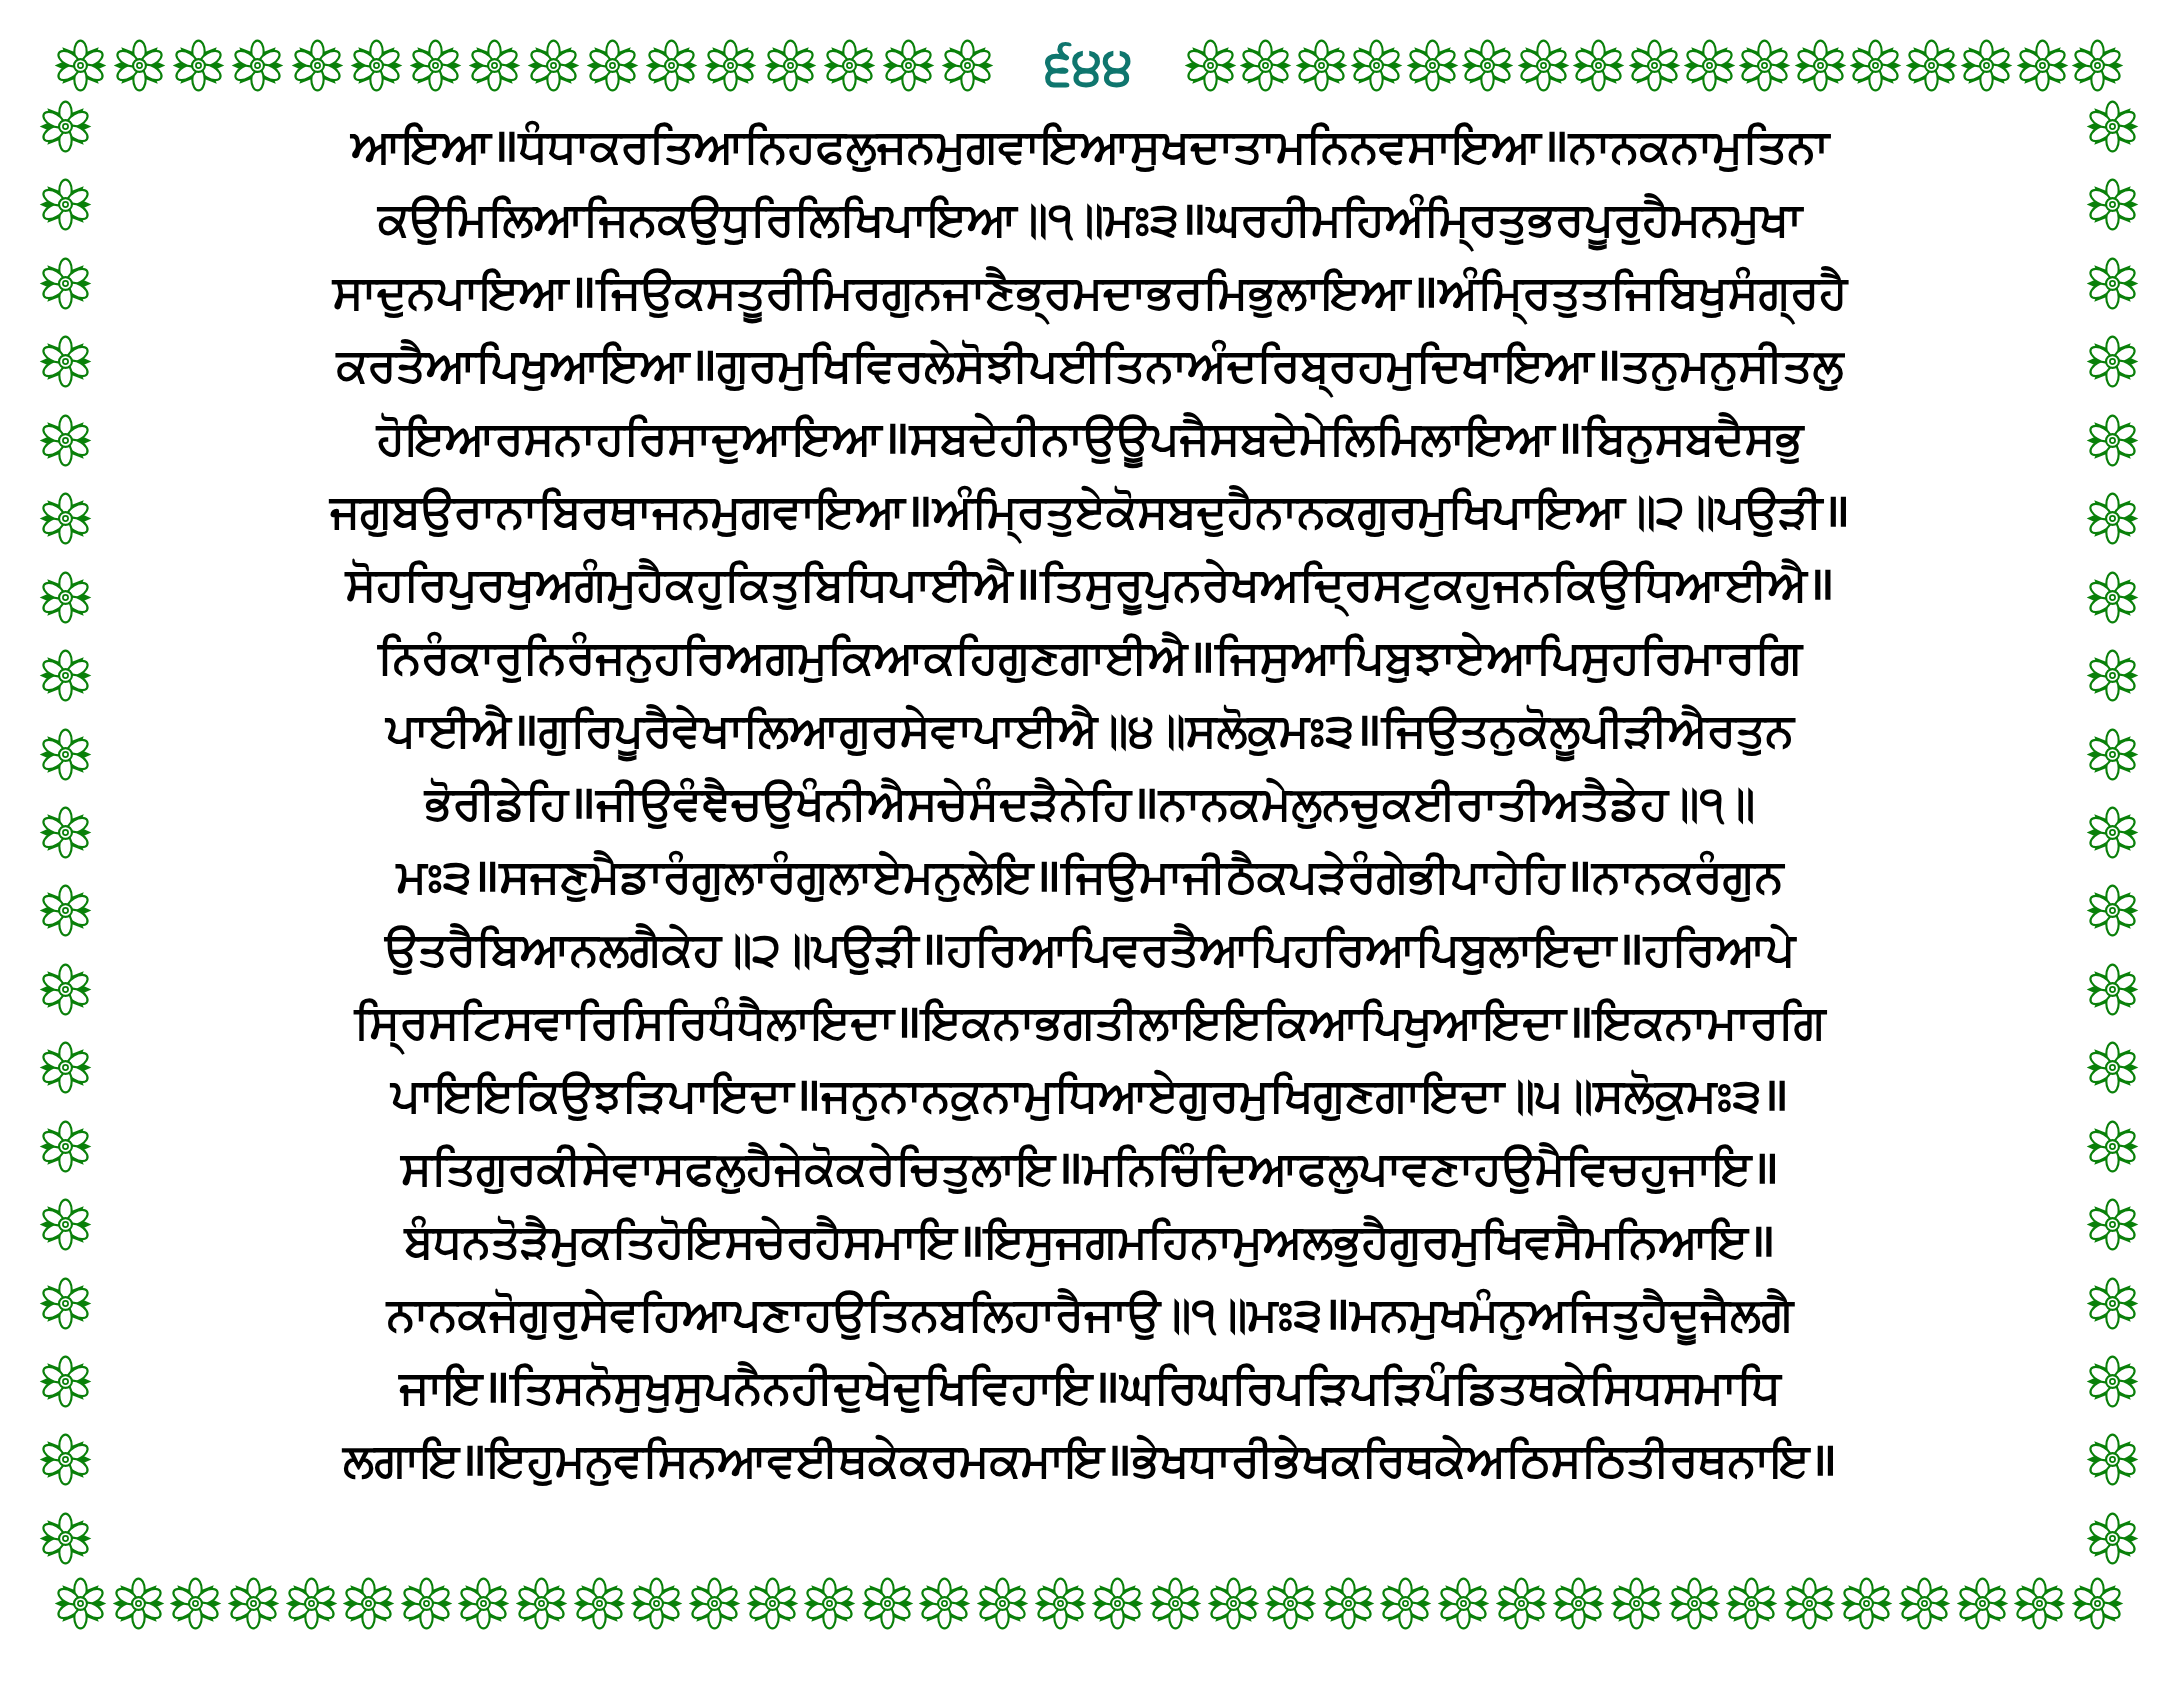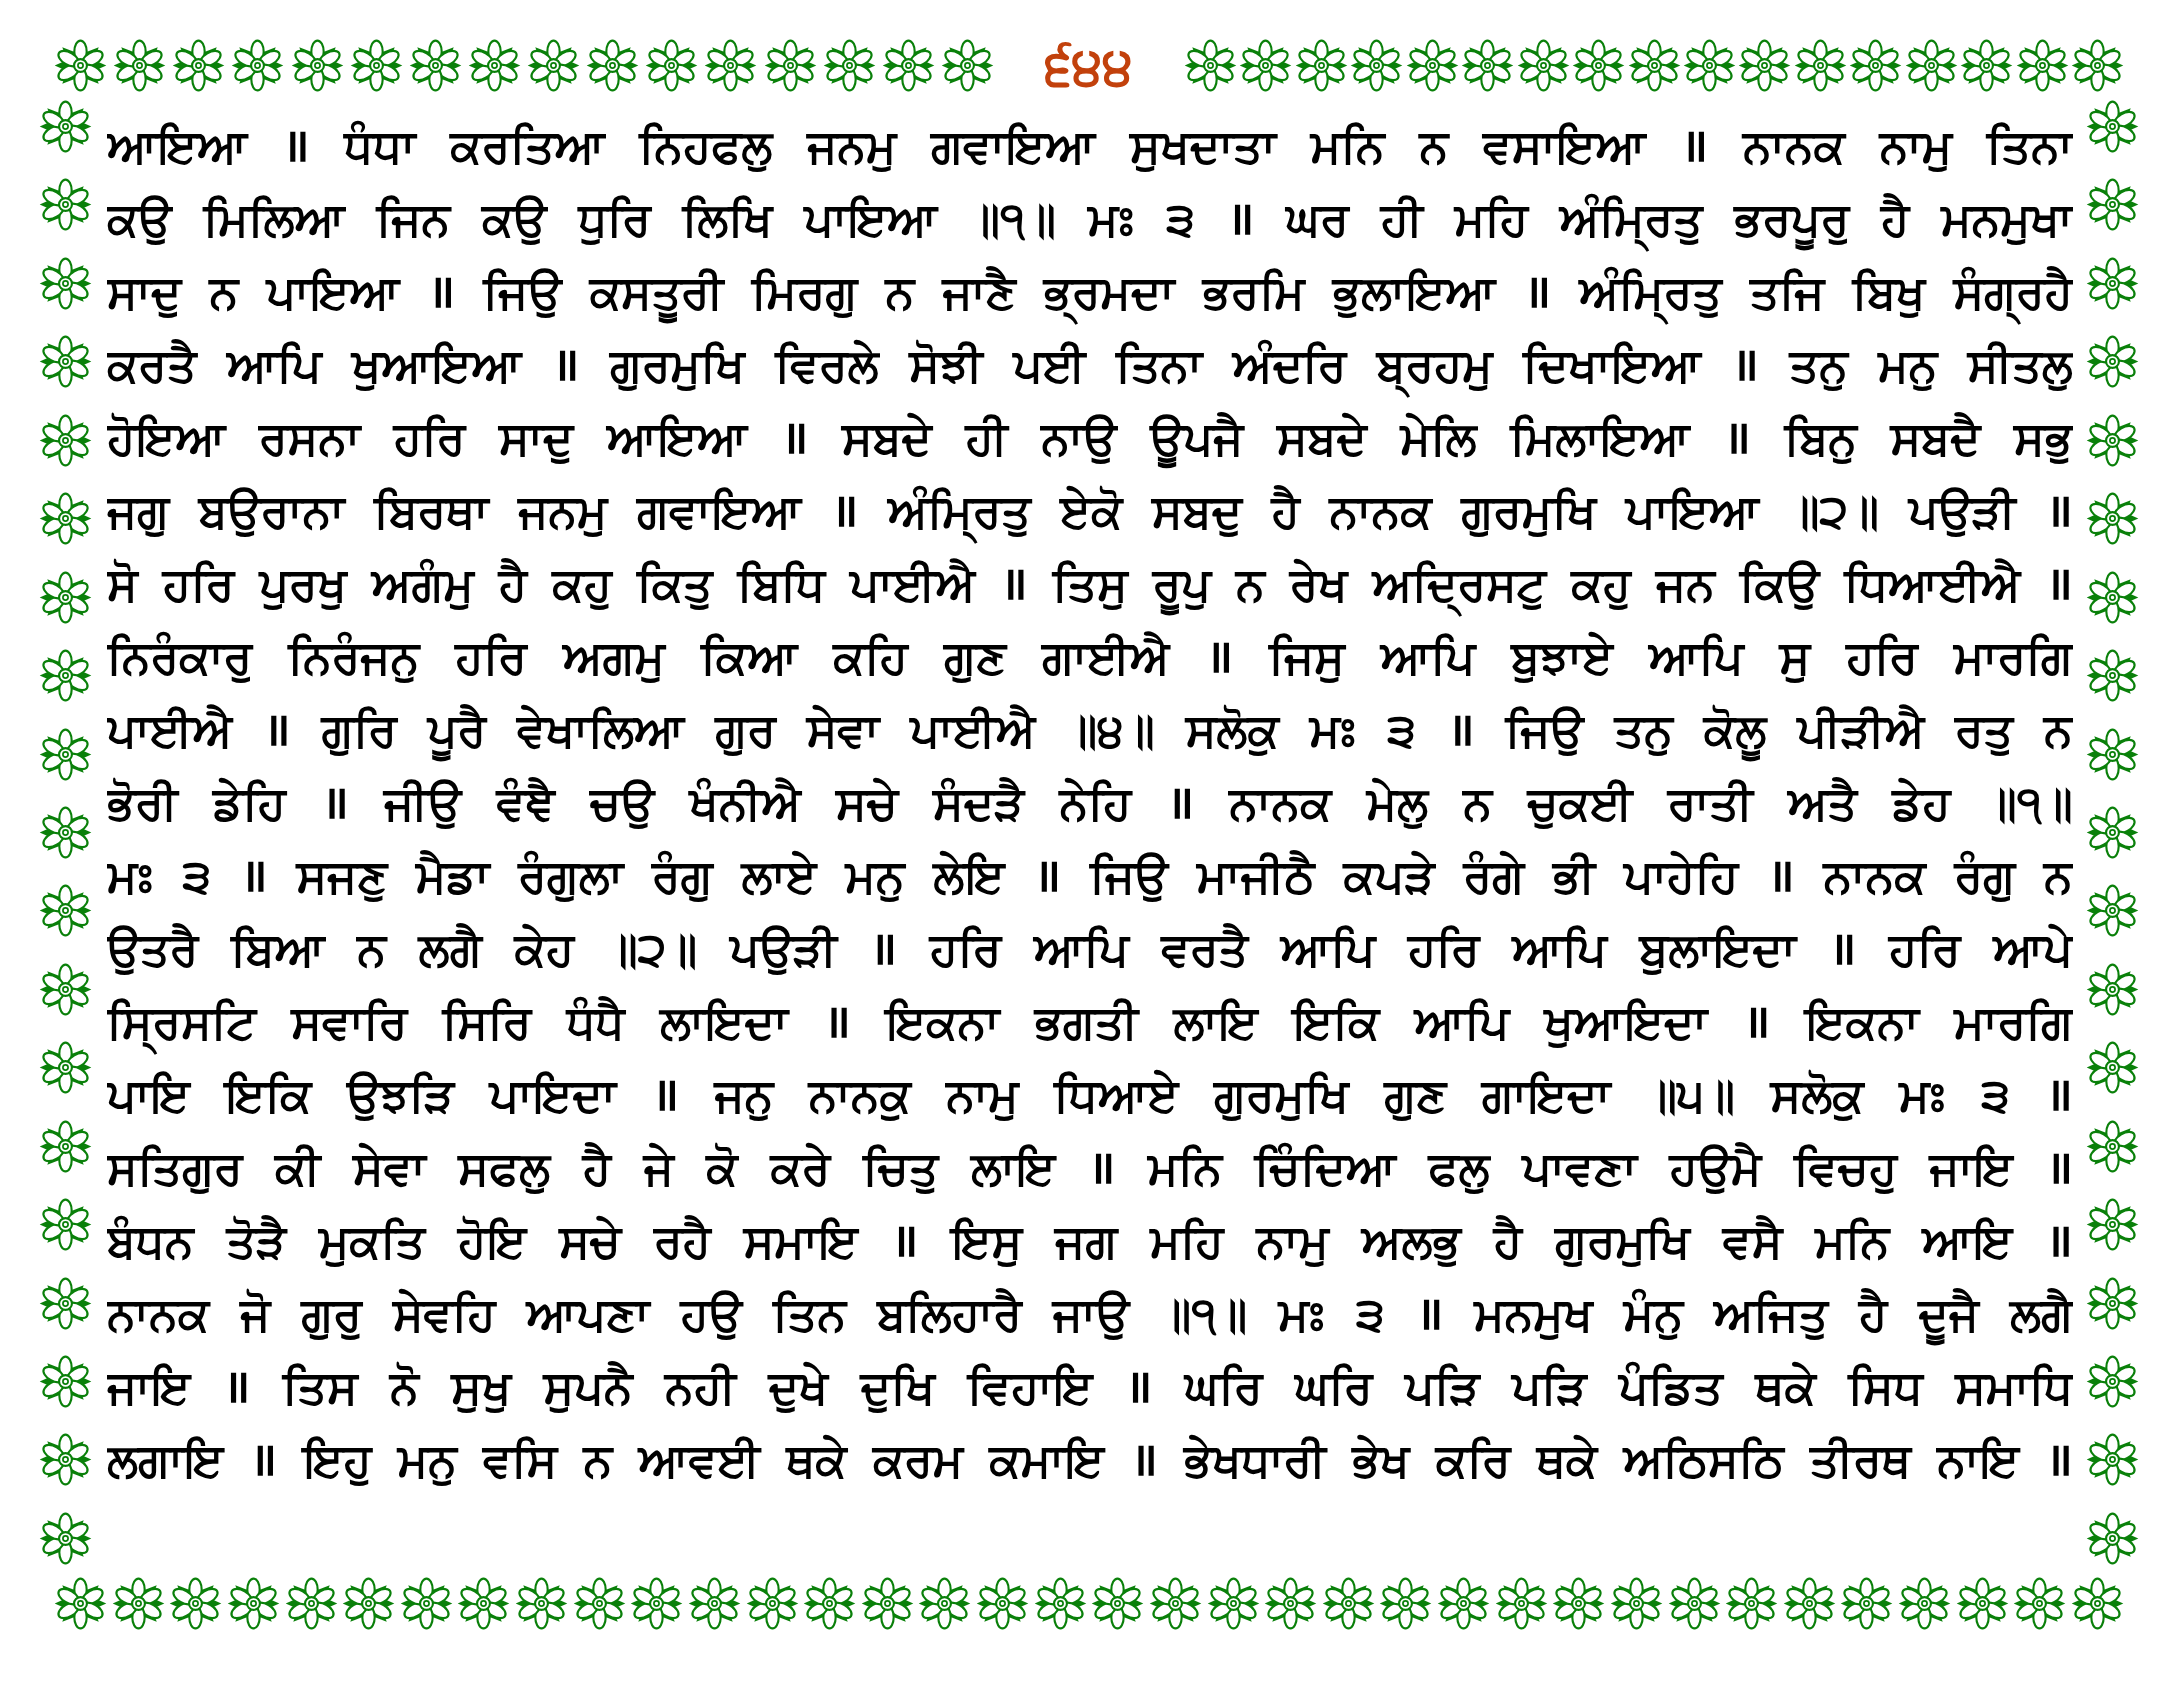--- a/index.html
+++ b/index.html
@@ -4,30 +4,30 @@
 <style>
   html,body{margin:0;padding:0;background:#fff;}
   .page{
     position:relative;width:2178px;height:1683px;background:#ffffff;overflow:hidden;
     font-family:"DejaVu Sans","Liberation Sans",sans-serif;
   }
   .flower{width:55px;height:55px;flex:0 0 auto;display:block;}
   .border-top{position:absolute;top:36px;left:53px;right:53px;height:59px;display:flex;align-items:center;}
   .flower-row{display:flex;justify-content:space-between;align-items:center;flex:1;min-width:0;}
   .page-number{
-    width:188px;text-align:center;font-size:53px;font-weight:bold;color:#c2410c;
+    width:188px;text-align:center;font-size:53px;font-weight:bold;color:#0f766e;
     line-height:59px;flex:0 0 auto;
   }
   .border-col{position:absolute;top:99px;bottom:117px;width:55px;display:flex;flex-direction:column;justify-content:space-between;}
   #left-col{left:38px;}
   #right-col{right:38px;}
   .border-bottom{position:absolute;left:53px;right:53px;bottom:50px;height:59px;display:flex;justify-content:space-between;align-items:center;}
   .content{position:absolute;left:107px;right:105px;top:101px;overflow:hidden;}
   .line{
-    height:73px;display:flex;justify-content:space-between;align-items:flex-end;
+    height:73px;display:flex;justify-content:center;align-items:flex-end;
     font-size:46px;font-weight:bold;color:#000;white-space:nowrap;
   }
   .line span{flex:0 0 auto;}
 </style>
 </head>
 <body>
 
 <svg width="0" height="0" style="position:absolute" aria-hidden="true">
   <defs>
     <g id="flower-def">

